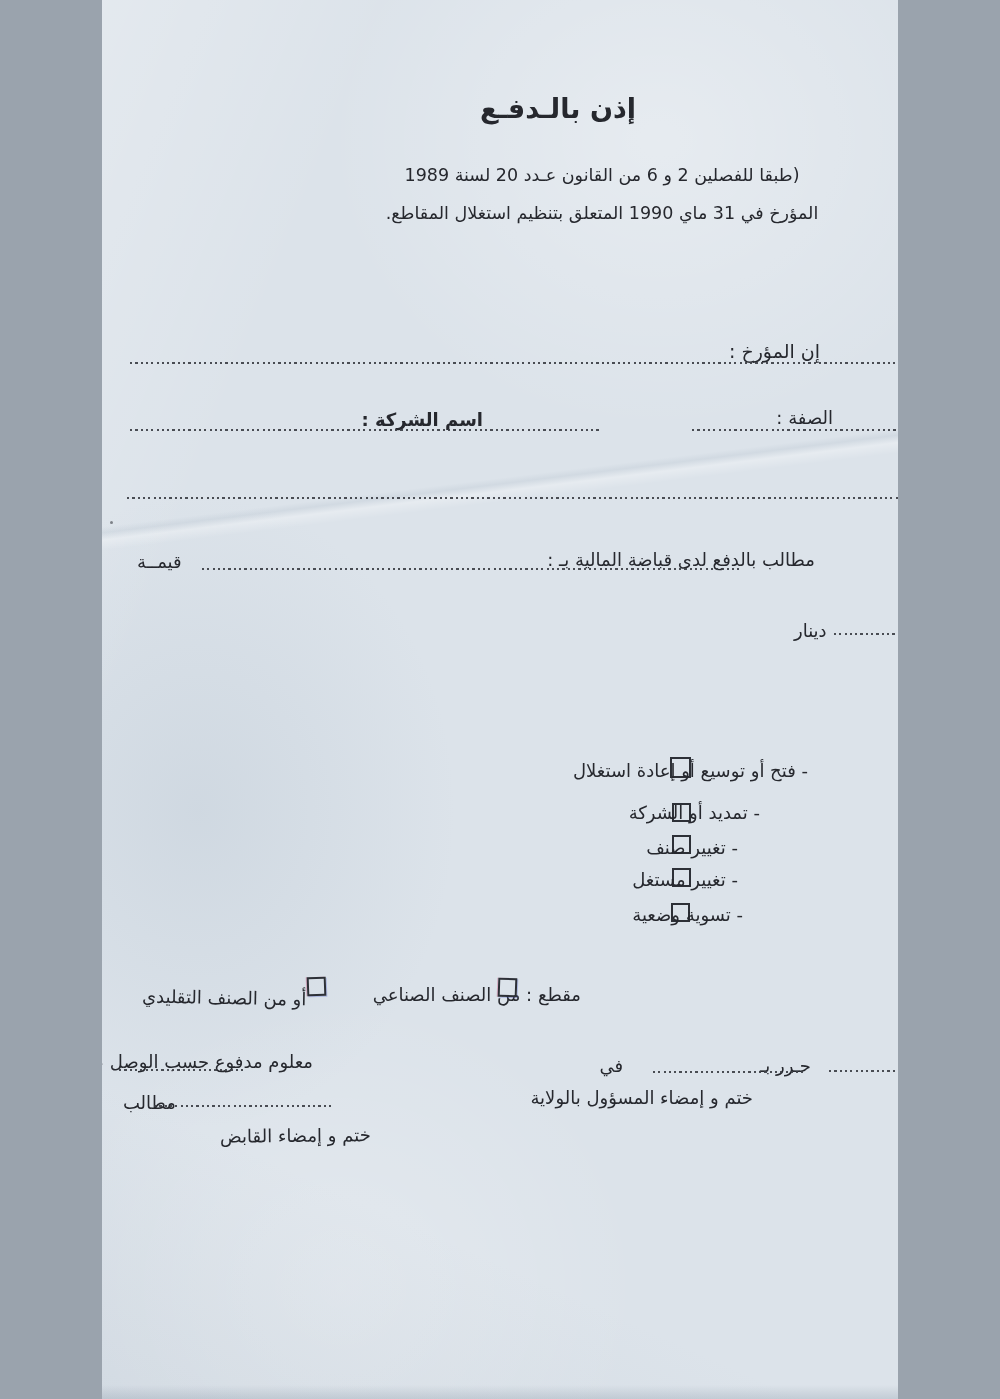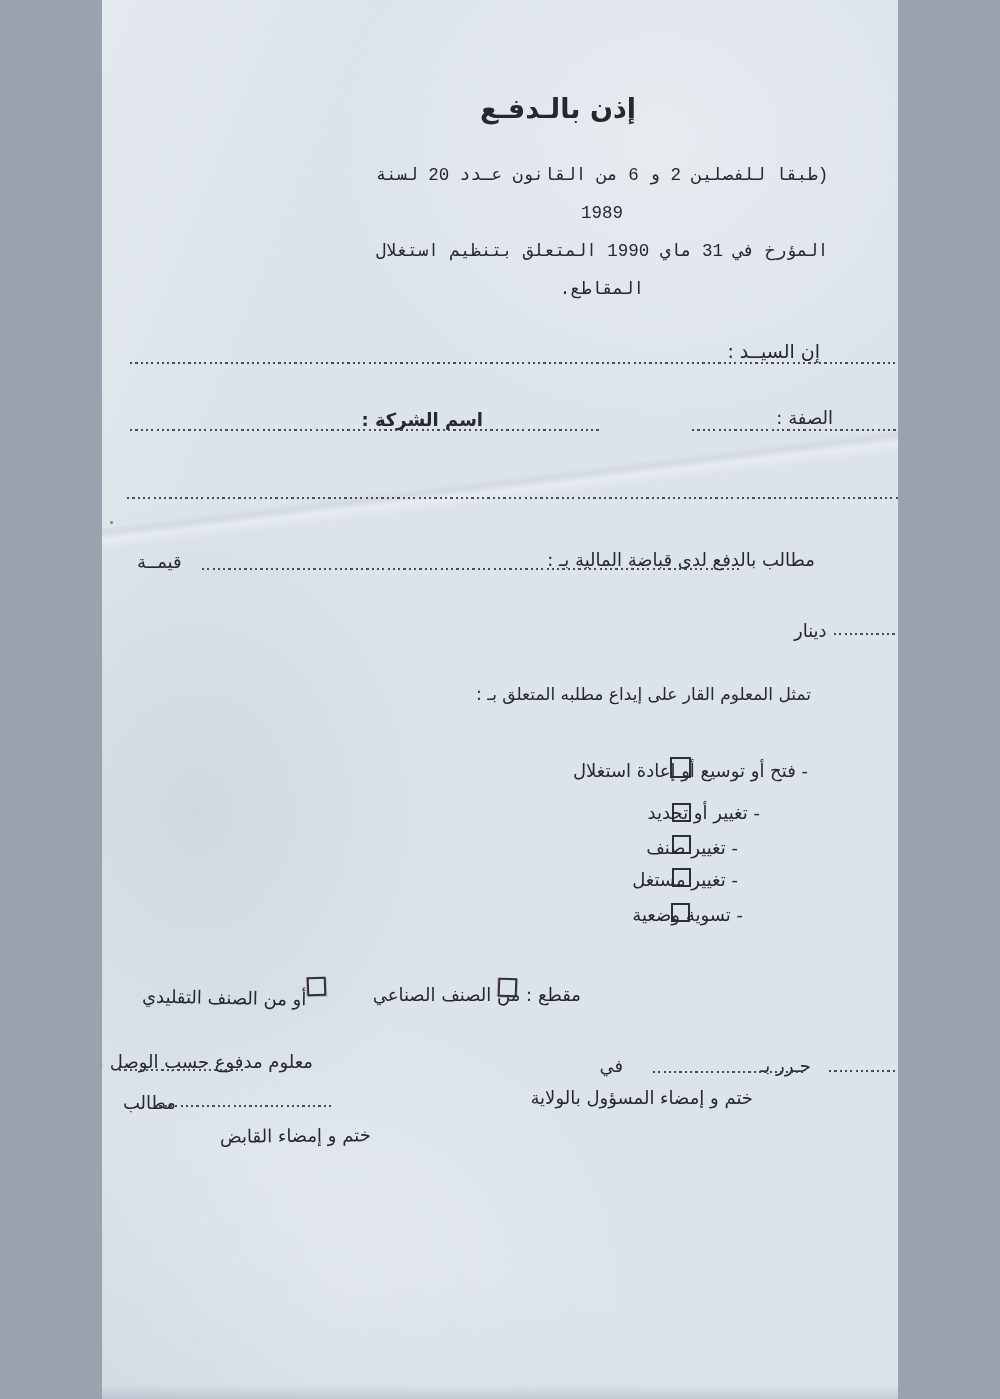--- a/index.html
+++ b/index.html
@@ -43,21 +43,21 @@
     border:2px solid #2d3037;
     background:transparent;
   }
   .cb.fringe{box-shadow:-1px 0 0 rgba(200,70,120,0.35),1px 1px 0 rgba(70,90,200,0.30);}
   .title{
     font-size:27px;font-weight:bold;letter-spacing:1px;
     text-align:center;
   }
   .intro{
     position:absolute;left:252px;top:156px;width:496px;
-    text-align:center;direction:rtl;font-size:17.5px;line-height:38px;font-family:Liberation Mono, monospace;
+    text-align:center;direction:rtl;font-size:17.5px;line-height:38px;
   }
   .code-vert{
     position:absolute;left:874px;top:624px;width:112px;height:20px;
     transform:rotate(-90deg);
     font-size:15px;letter-spacing:0.8px;color:#2c2f35;
     text-align:center;white-space:nowrap;
   }
   .stamp{position:absolute;left:877px;top:695px;width:70px;height:70px;opacity:0.85;transform:rotate(-8deg);}
   .artifact{position:absolute;}
 </style>
@@ -66,59 +66,58 @@
 
 <div class="page">
 
   <div class="t title" style="left:300px;top:92px;width:312px;">إذن بالـدفـع</div>
 
   <div class="intro">
     <div>(طبقا للفصلين 2 و 6 من القانون عـدد 20 لسنة 1989</div>
     <div>المؤرخ في 31 ماي 1990 المتعلق بتنظيم استغلال المقاطع.</div>
   </div>
 
-  <div class="t" style="right:78px;top:340px;font-size:19px;">إن السيــد :</div>
+  <div class="t" style="right:78px;top:340px;font-size:19px;">إن المؤرخ :</div>
   <div class="dots" style="left:28px;top:361px;width:800px;"></div>
 
   <div class="t" style="right:65px;top:407px;">الصفة :</div>
   <div class="dots" style="left:590px;top:428px;width:286px;"></div>
   <div class="t" style="right:415px;top:409px;font-weight:bold;">اسم الشركة :</div>
   <div class="dots" style="left:28px;top:428px;width:469px;"></div>
 
   <div class="dots" style="left:25px;top:496px;width:868px;"></div>
 
   <div class="t" style="right:83px;top:549px;">مطالب بالدفع لدى قباضة المالية بـ :</div>
   <div class="dots" style="left:100px;top:567px;width:537px;"></div>
   <div class="t" style="left:35px;top:551px;">قيمــة</div>
 
   <div class="dots" style="left:732px;top:632px;width:160px;"></div>
   <div class="t" style="left:692px;top:620px;">دينار</div>
 
   <div class="code-vert">13-03.01-00</div>
 
-  <div class="t" style="right:87px;top:684px;font-size:17px;">تمثل المعلوم القار على إيداع مطلبه المتعلق بـ :</div>
 
   <div class="stamp">
     <svg width="70" height="70" viewBox="0 0 70 70">
       <g fill="none" stroke="#3a3d45">
         <circle cx="35" cy="35" r="31" stroke-width="2.2"></circle>
         <circle cx="35" cy="35" r="26" stroke-width="1.1" stroke-dasharray="2 2.7" opacity="0.75"></circle>
         <circle cx="35" cy="35" r="20.5" stroke-width="1.5"></circle>
       </g>
       <text x="8.5" y="37.5" font-size="6" fill="#3a3d45">✳</text>
       <text x="56" y="37.5" font-size="6" fill="#3a3d45">✳</text>
       <text x="35" y="35" transform="rotate(96 35 35)" text-anchor="middle" dominant-baseline="central" font-size="31" font-weight="bold" fill="#32353d">2</text>
     </svg>
   </div>
 
   <div class="cb" style="left:568px;top:757px;width:17px;height:17px;"></div>
   <div class="t" style="right:90px;top:760px;">- فتح أو توسيع أو إعادة استغلال</div>
 
   <div class="cb" style="left:570px;top:803px;"></div>
-  <div class="t" style="right:138px;top:802px;">- تغيير أو تجديد</div>
+  <div class="t" style="right:138px;top:802px;">- تمديد أو الشركة</div>
 
   <div class="cb" style="left:570px;top:835px;"></div>
   <div class="t" style="right:160px;top:837px;">- تغيير صنف</div>
 
   <div class="cb" style="left:570px;top:868px;"></div>
   <div class="t" style="right:160px;top:869px;">- تغيير مستغل</div>
 
   <div class="cb" style="left:569px;top:903px;"></div>
   <div class="t" style="right:155px;top:904px;margin-left:32px;">- تسوية وضعية</div>
 

